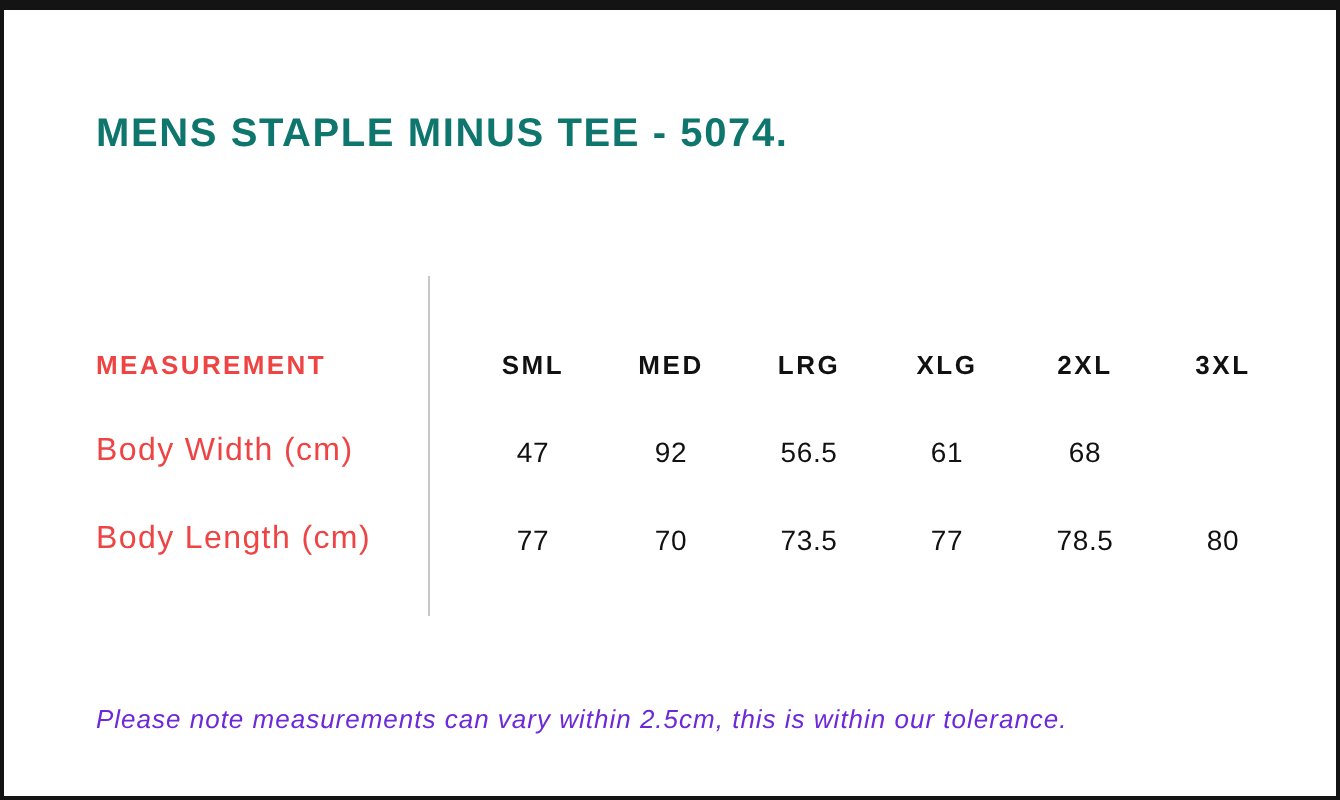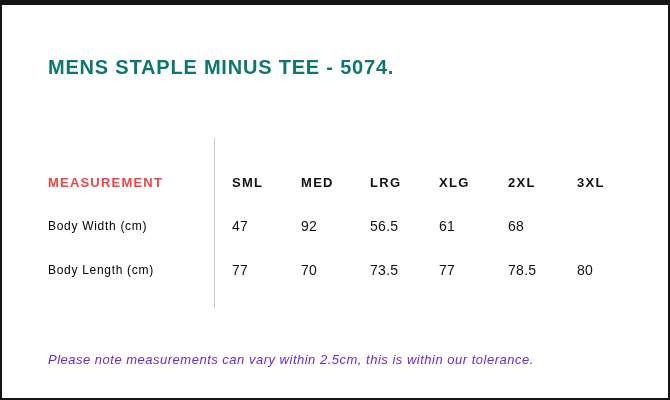--- a/index.html
+++ b/index.html
@@ -31,33 +31,34 @@
     width: 598px;
   }
   .row {
     display: flex;
     align-items: center;
     height: 44px;
   }
   .cell { box-sizing: border-box; }
   .label-cell {
     width: 184px;
-    font-size: 12px;
-    color: #000000;
+    font-size: 16px;
+    color: #ef4444;
     letter-spacing: 0.7px;
     white-space: nowrap;
   }
   .header-row .label-cell {
     color: #ef4444;
     font-weight: bold;
     font-size: 13px;
     letter-spacing: 1.2px;
   }
   .size-cell {
     width: 69px;
+    text-align: center;
     font-size: 14px;
     color: #111111;
     letter-spacing: 0.3px;
   }
   .header-row .size-cell {
     font-weight: bold;
     font-size: 13px;
     letter-spacing: 1.3px;
   }
   .v-divider {

